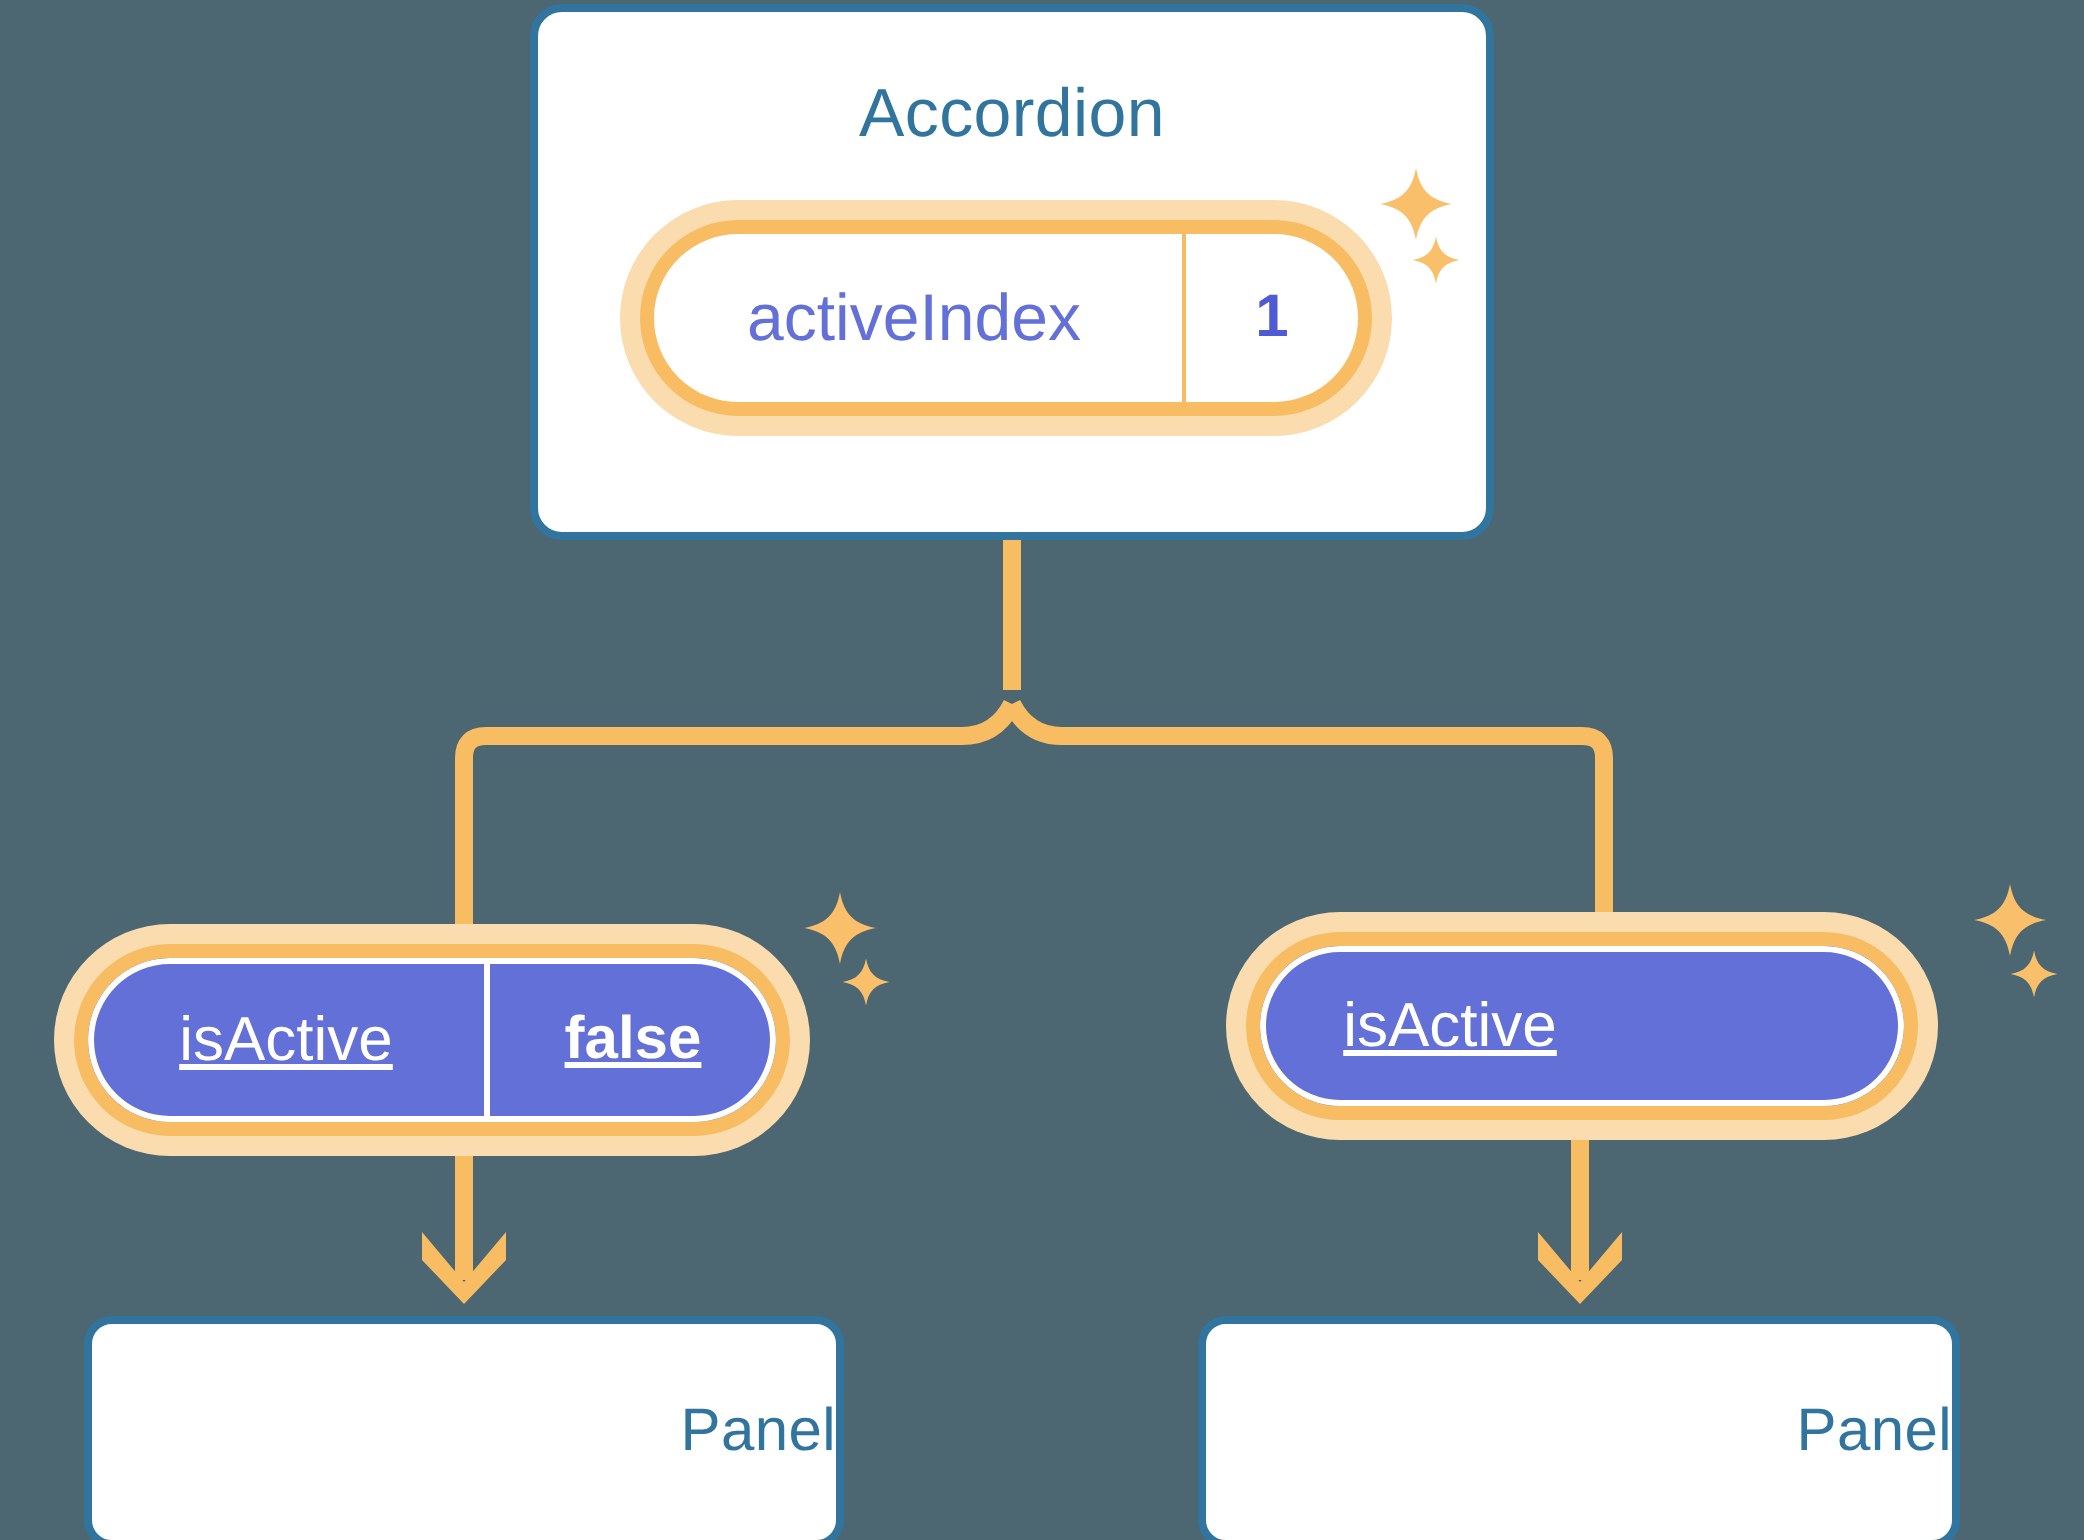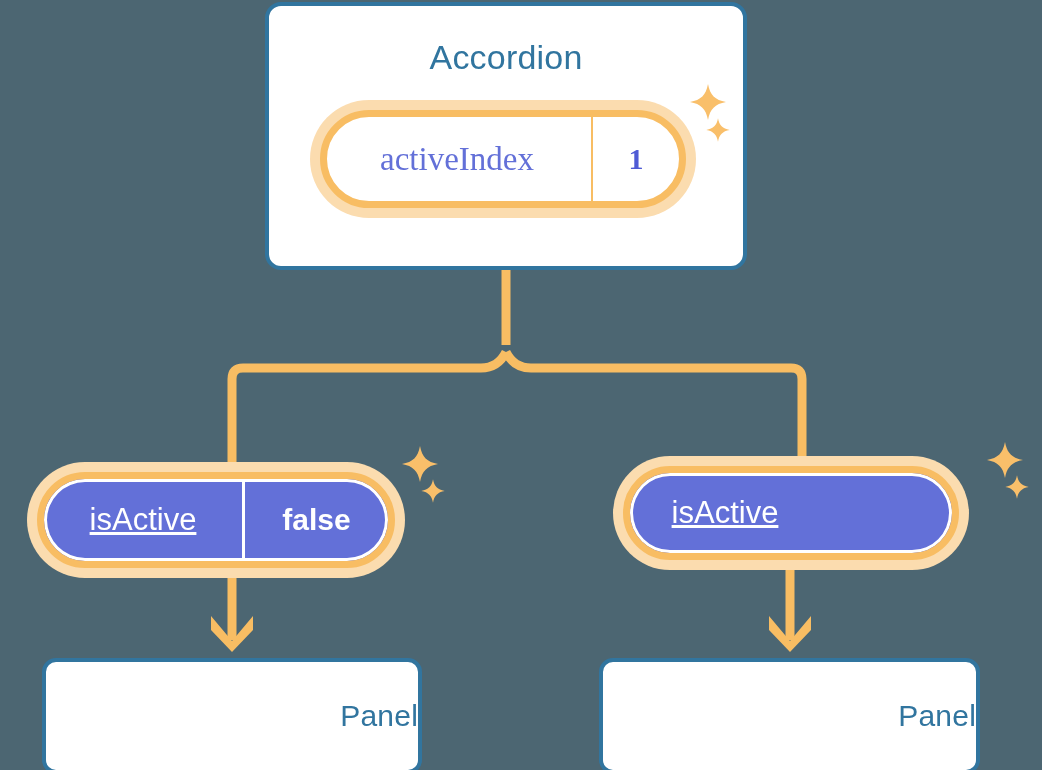--- a/index.html
+++ b/index.html
@@ -139,33 +139,32 @@
     font-size: 30px;
     font-weight: bold;
     border-left: 3px solid #ffffff;
   }
 
   #pill-root {
     left: 320px;
     top: 110px;
     width: 366px;
     height: 98px;
-    font-family: Liberation Serif, serif;
   }
   #pill-root .pill-key { flex: 0 0 264px; padding-right: 4px; }
   #pill-root .pill-val { flex: 1; }
 
   #pill-left {
     left: 37px;
     top: 472px;
     width: 358px;
     height: 96px;
   }
   #pill-left .pill-key { flex: 0 0 198px; }
-  #pill-left .pill-val { flex: 1; }
+  #pill-left .pill-val { flex: 1; text-decoration: underline; }
 
   #pill-right {
     left: 623px;
     top: 466px;
     width: 336px;
     height: 94px;
   }
   #pill-right .pill-key { flex: 0 0 190px; }
   #pill-right .pill-val { flex: 1; }
 

